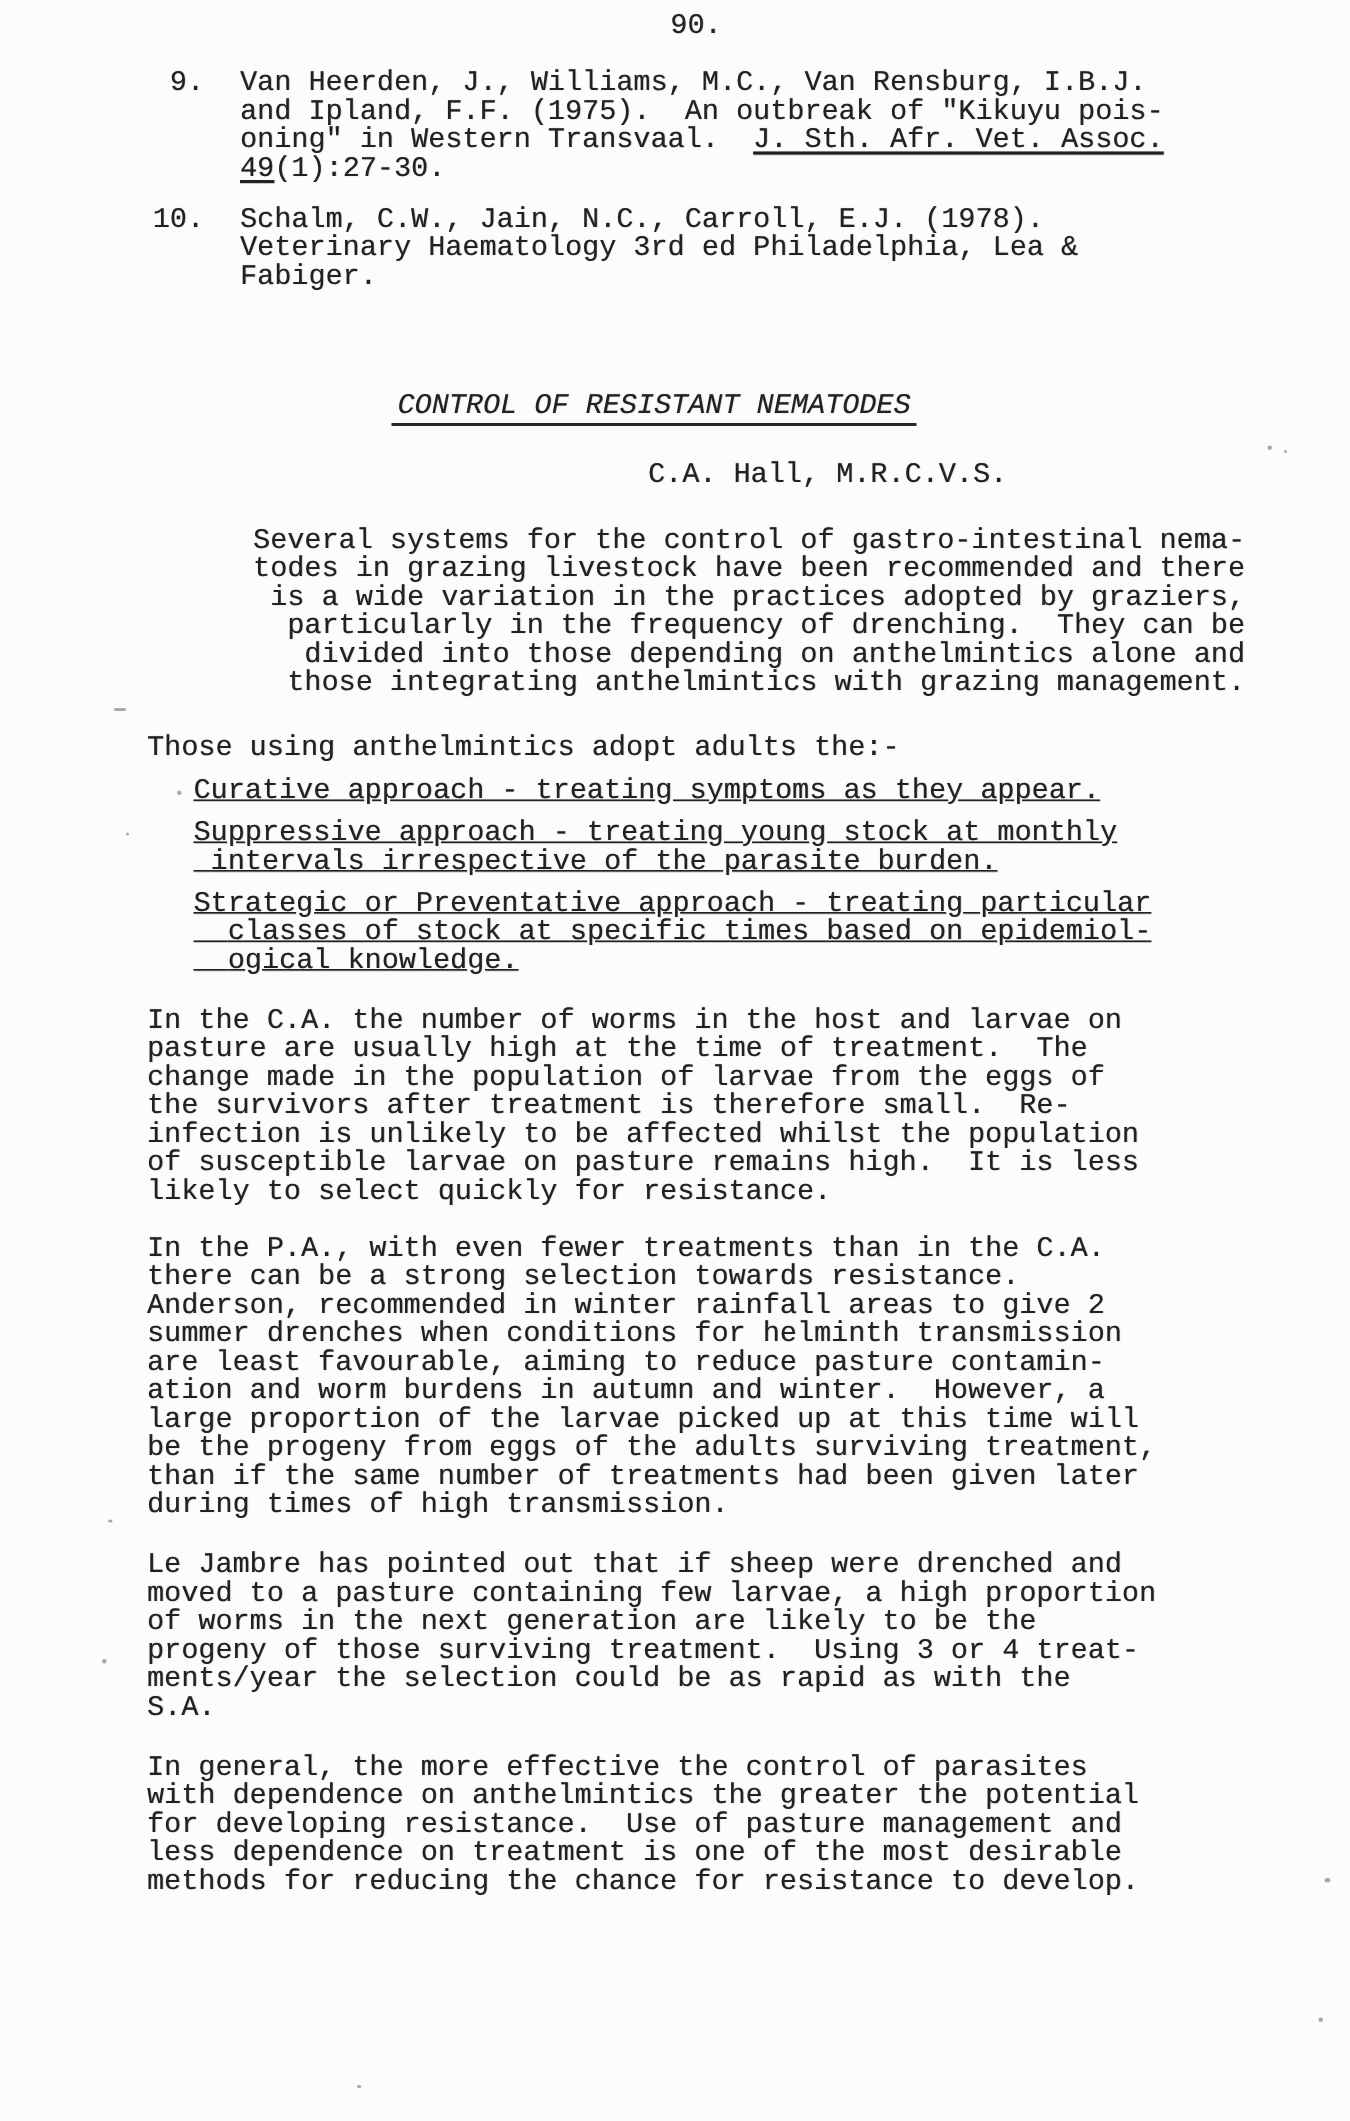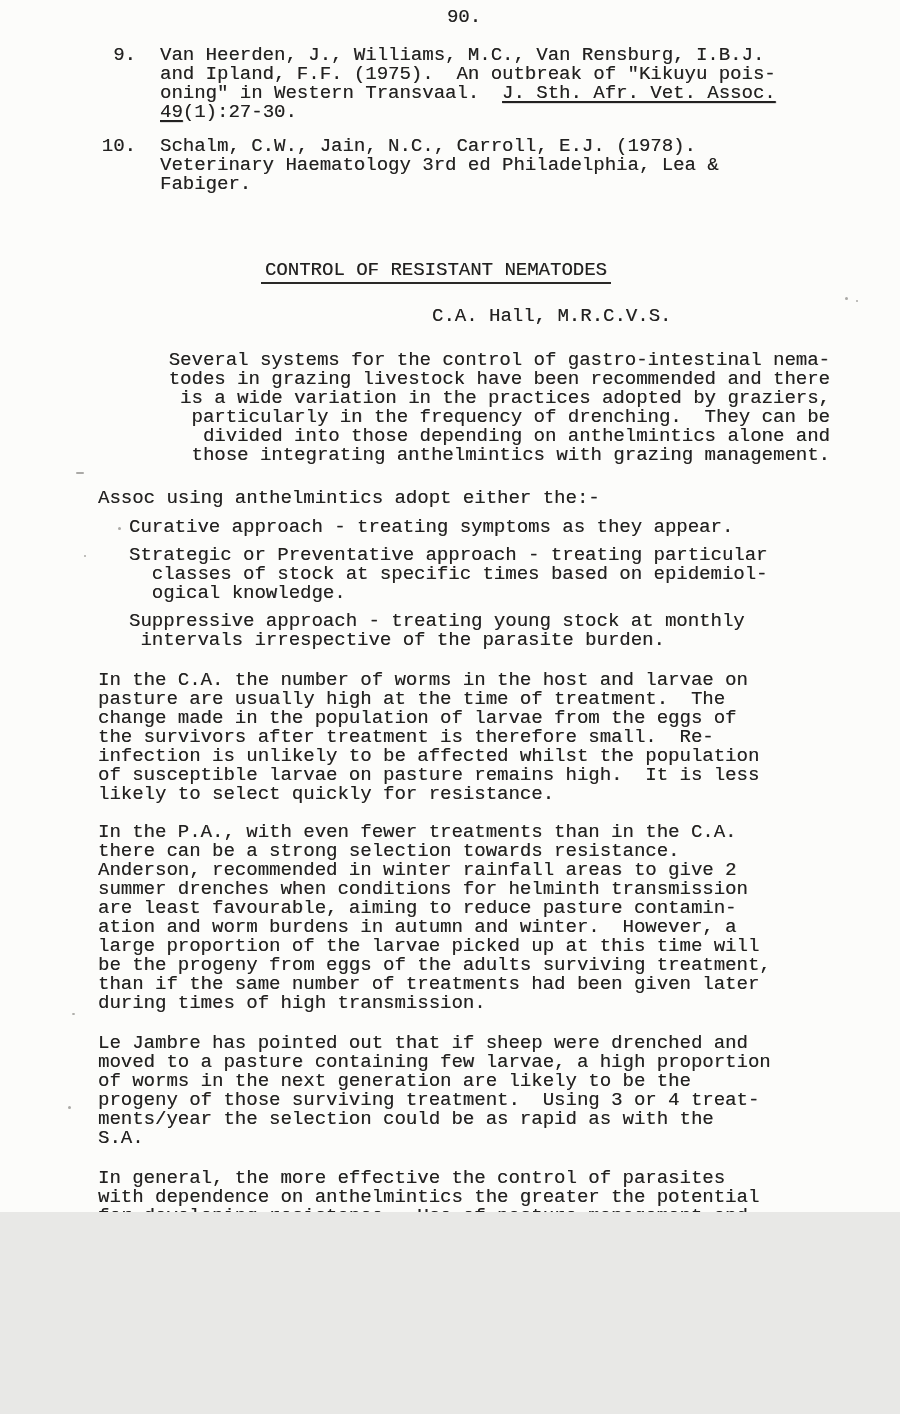--- a/index.html
+++ b/index.html
@@ -1,19 +1,19 @@
 <!DOCTYPE html>
 <html><head>
 <meta charset="utf-8">
 <style>
   html, body { margin: 0; padding: 0; background: #e8e8e6; }
   .page {
     position: relative;
     width: 900px;
-    height: 1212px;
+    height: 1414px;
     margin: 0 auto;
     background: #fcfcfa;
     box-sizing: border-box;
     padding: 8px 70px 0 98px;
     overflow: hidden;
     font-family: "Liberation Mono", "DejaVu Sans Mono", monospace;
     font-size: 19px;
     line-height: 19px;
     color: #222120;
     text-shadow: 0.3px 0.3px 0.6px rgba(45,44,42,0.55);
@@ -42,29 +42,30 @@
   }
   .title-row {
     margin-top: 67px;
     text-align: center;
     padding-right: 56px;
   }
   .title-text {
     display: inline-block;
     border-bottom: 2.5px solid #2a2927;
     padding: 0 4px 2px 4px;
+    font-style: italic;
   }
   .byline {
     margin-top: 23px;
     margin-left: 334px;
   }
   .para { margin: 0; }
   .p1 { margin-top: 25px; text-align: right; }
   .intro { margin-top: 24px; }
-  .approach { margin-left: 31px; }
+  .approach { margin-left: 31px; text-decoration: underline; }
   .a1 { margin-top: 10px; }
   .a2 { margin-top: 9px; }
   .a3 { margin-top: 9px; }
   .p2 { margin-top: 21px; font-family: Liberation Mono, monospace; }
   .p3 { margin-top: 19px; }
   .p4 { margin-top: 21px; }
   .p5 { margin-top: 21px; }
   .speck {
     position: absolute;
     background: rgba(70,68,64,0.45);
@@ -101,28 +102,28 @@
     <div>C.A. Hall, M.R.C.V.S.</div>
   </div>
 
   <p class="para pre p1">Several systems for the control of gastro-intestinal nema-
 todes in grazing livestock have been recommended and there
 is a wide variation in the practices adopted by graziers,
 particularly in the frequency of drenching.  They can be
 divided into those depending on anthelmintics alone and
 those integrating anthelmintics with grazing management.</p>
 
-  <p class="para pre intro">Assoc using anthelmintics adopt either the:-</p>
+  <p class="para pre intro">Those using anthelmintics adopt adults the:-</p>
 
   <p class="para pre approach a1">Curative approach - treating symptoms as they appear.</p>
+  <p class="para pre approach a3">Suppressive approach - treating young stock at monthly
+ intervals irrespective of the parasite burden.</p>
   <p class="para pre approach a2">Strategic or Preventative approach - treating particular
   classes of stock at specific times based on epidemiol-
   ogical knowledge.</p>
-  <p class="para pre approach a3">Suppressive approach - treating young stock at monthly
- intervals irrespective of the parasite burden.</p>
 
   <p class="para pre p2">In the C.A. the number of worms in the host and larvae on
 pasture are usually high at the time of treatment.  The
 change made in the population of larvae from the eggs of
 the survivors after treatment is therefore small.  Re-
 infection is unlikely to be affected whilst the population
 of susceptible larvae on pasture remains high.  It is less
 likely to select quickly for resistance.</p>
   <p class="para pre p3">In the P.A., with even fewer treatments than in the C.A.
 there can be a strong selection towards resistance.

